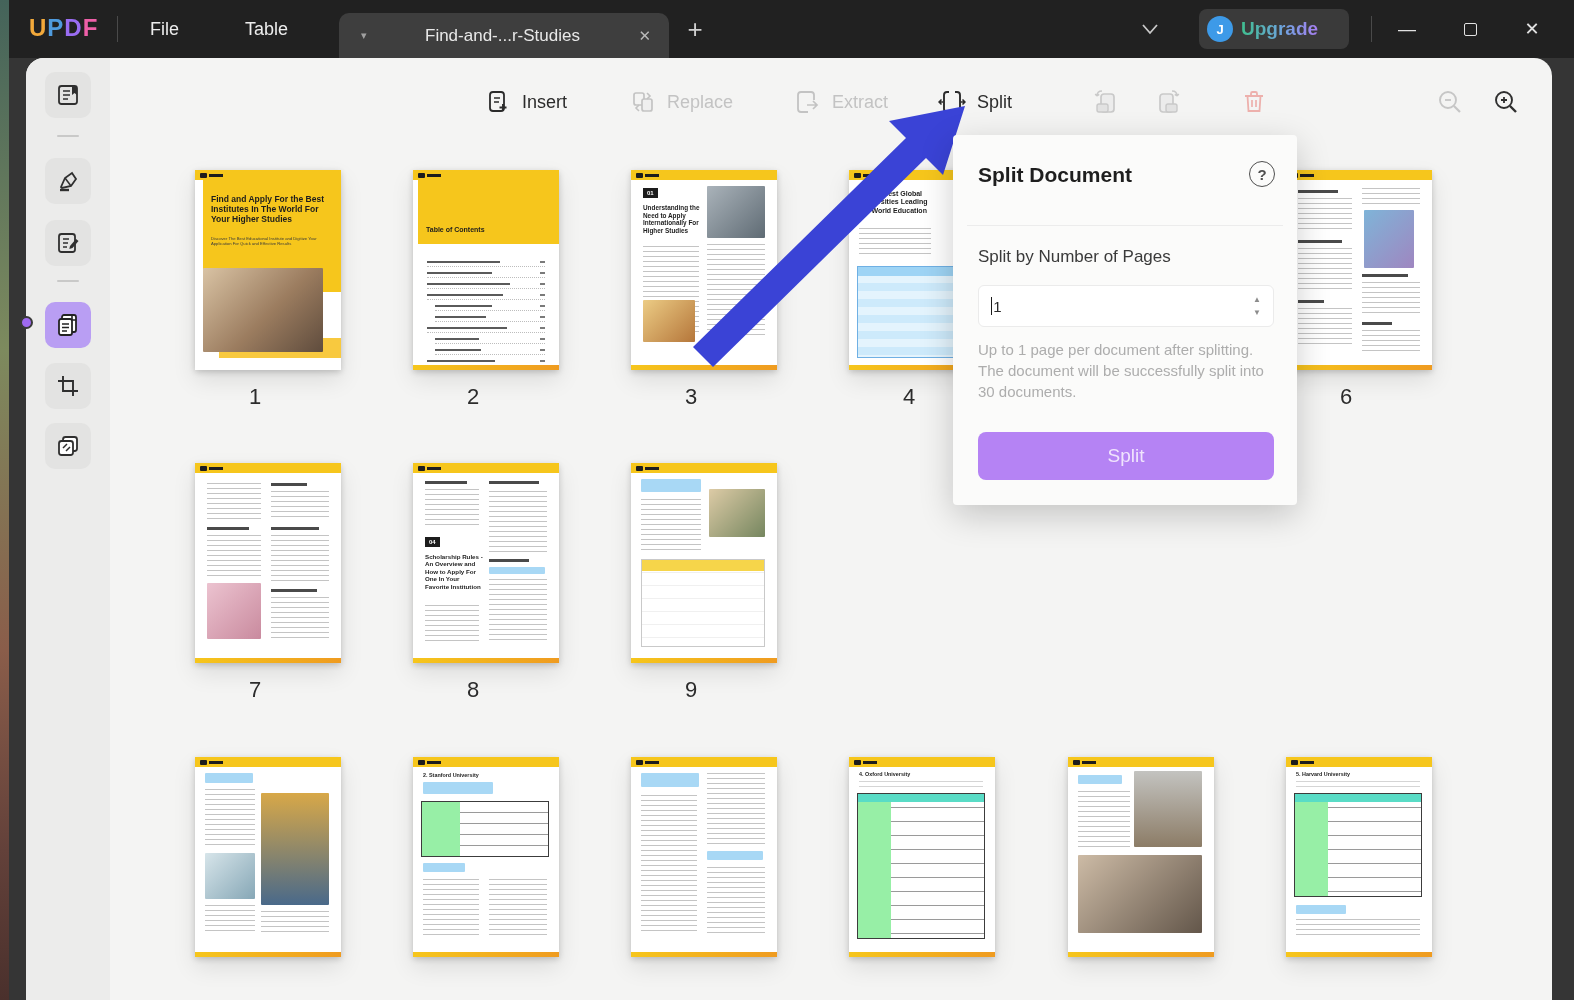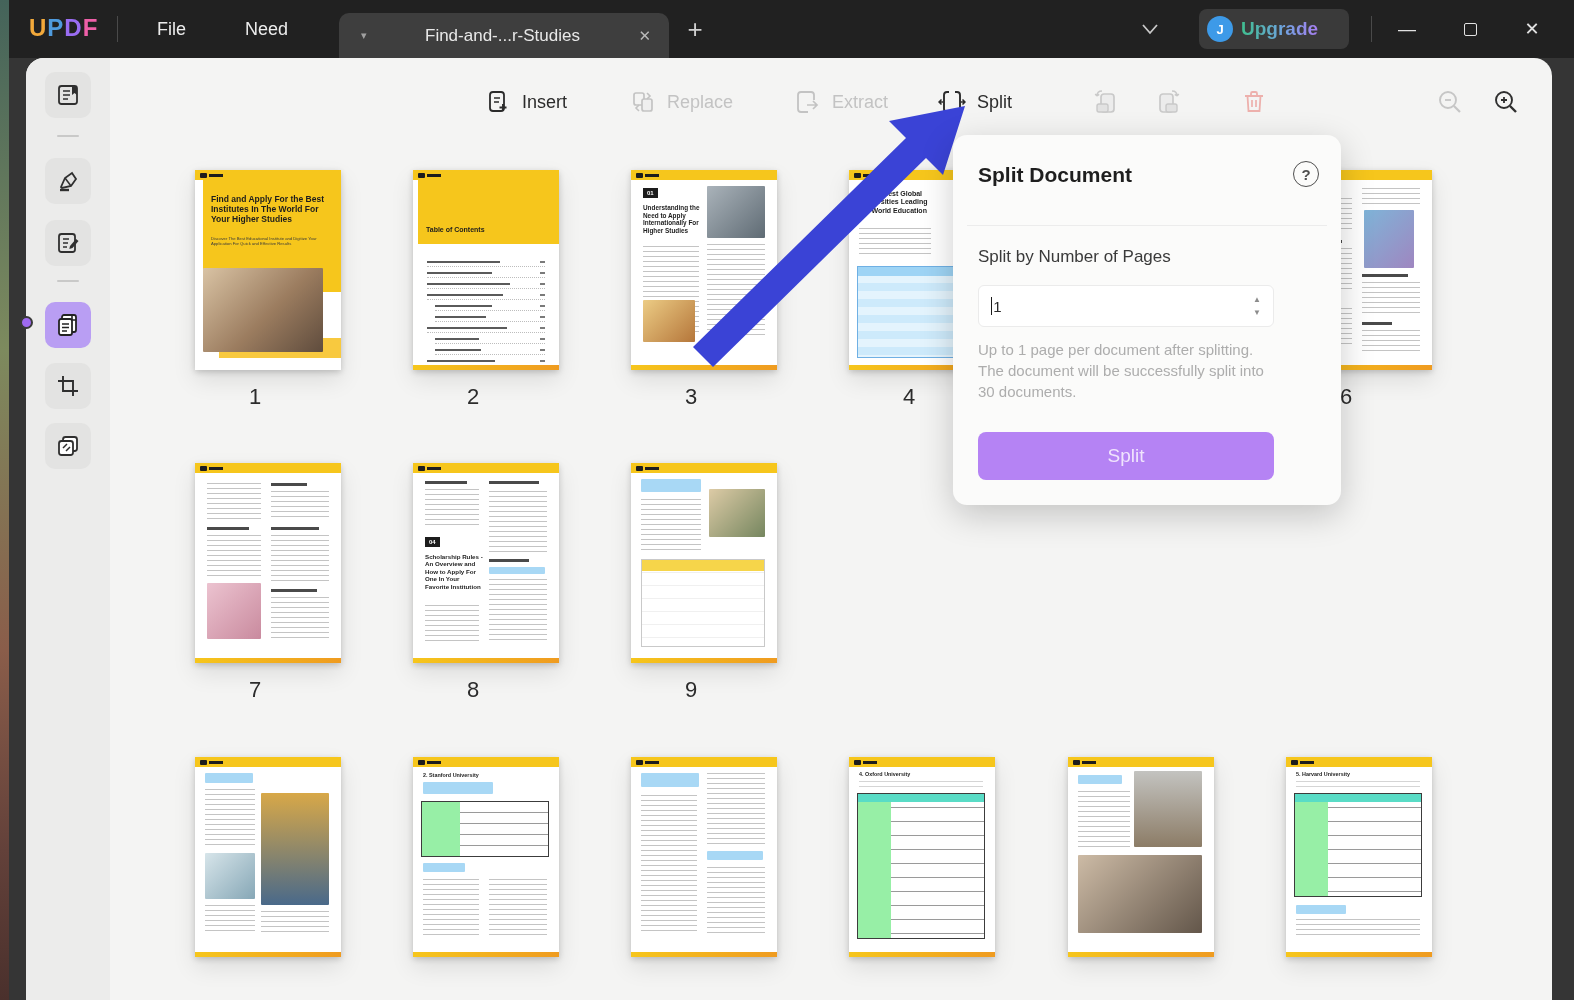--- a/index.html
+++ b/index.html
@@ -104,22 +104,22 @@
       linear-gradient(90deg,#97efa6 0 26%,transparent 26%),
       repeating-linear-gradient(180deg,transparent 0 13px,#9a9a9a 13px 14px),#fff; }
   .toc-row { position:absolute; height:9px; border-bottom:1px dotted #bdbdbd; }
   .toc-row::before { content:""; position:absolute; left:0; top:3px; height:1.6px; width:var(--w,55%); background:#5a5a5a; }
   .toc-row::after { content:""; position:absolute; right:0; top:3px; height:1.6px; width:5px; background:#7a7a7a; }
 
   
   .arrow-svg { position:absolute; left:0; top:0; z-index:40; pointer-events:none; }
 
   
-  .dialog { position:absolute; left:953px; top:135px; width:388px; height:370px; background:#fbfbfa;
-            border-radius:14px; box-shadow:0 10px 34px rgba(0,0,0,.20); z-index:50; }
+  .dialog { position:absolute; left:953px; top:135px; width:344px; height:370px; background:#fbfbfa;
+            border-radius:4px; box-shadow:0 10px 34px rgba(0,0,0,.20); z-index:50; }
   .dlg-title { position:absolute; left:25px; top:28px; font-size:21px; font-weight:700; color:#1e1e1e; }
   .dlg-help { position:absolute; right:22px; top:26px; width:26px; height:26px; border:1.8px solid #4f4f4f;
               border-radius:50%; color:#4f4f4f; font-size:15px; font-weight:600; display:flex;
               align-items:center; justify-content:center; }
   .dlg-hr { position:absolute; left:14px; right:14px; top:90px; height:1px; background:#ececec; }
   .dlg-label { position:absolute; left:25px; top:112px; font-size:17px; color:#3a3a3a; }
   .dlg-input { position:absolute; left:25px; top:150px; width:296px; height:42px; background:#fff;
                border:1px solid #ebebeb; border-radius:6px; display:flex; align-items:center; padding:0 12px; }
   .caret { width:1.3px; height:18px; background:#1a1a1a; margin-right:1px; }
   .dlg-value { font-size:15px; color:#2a2a2a; flex:1; }
@@ -132,22 +132,22 @@
 <body>
 
 <div class="stage">
   <div class="wall"></div>
 
   <div class="titlebar">
     <div class="logo">
       <b>U</b><b>P</b><b>D</b><b>F</b>
     </div>
     <span class="tb-divider" style="left:108px"></span>
-    <div class="menu-item" style="left:130px">File</div>
-    <div class="menu-item" style="left:218px">Need</div>
+    <div class="menu-item" style="left:123px">File</div>
+    <div class="menu-item" style="left:218px">Table</div>
 
     <div class="tab">
       <span class="tab-caret">▾</span>
       <span class="tab-label">Find-and-...r-Studies</span>
       <span class="tab-close">✕</span>
     </div>
     <div class="tab-plus">+</div>
 
     <div class="more-tabs">
       <svg width="26" height="24" viewBox="0 0 26 24">

